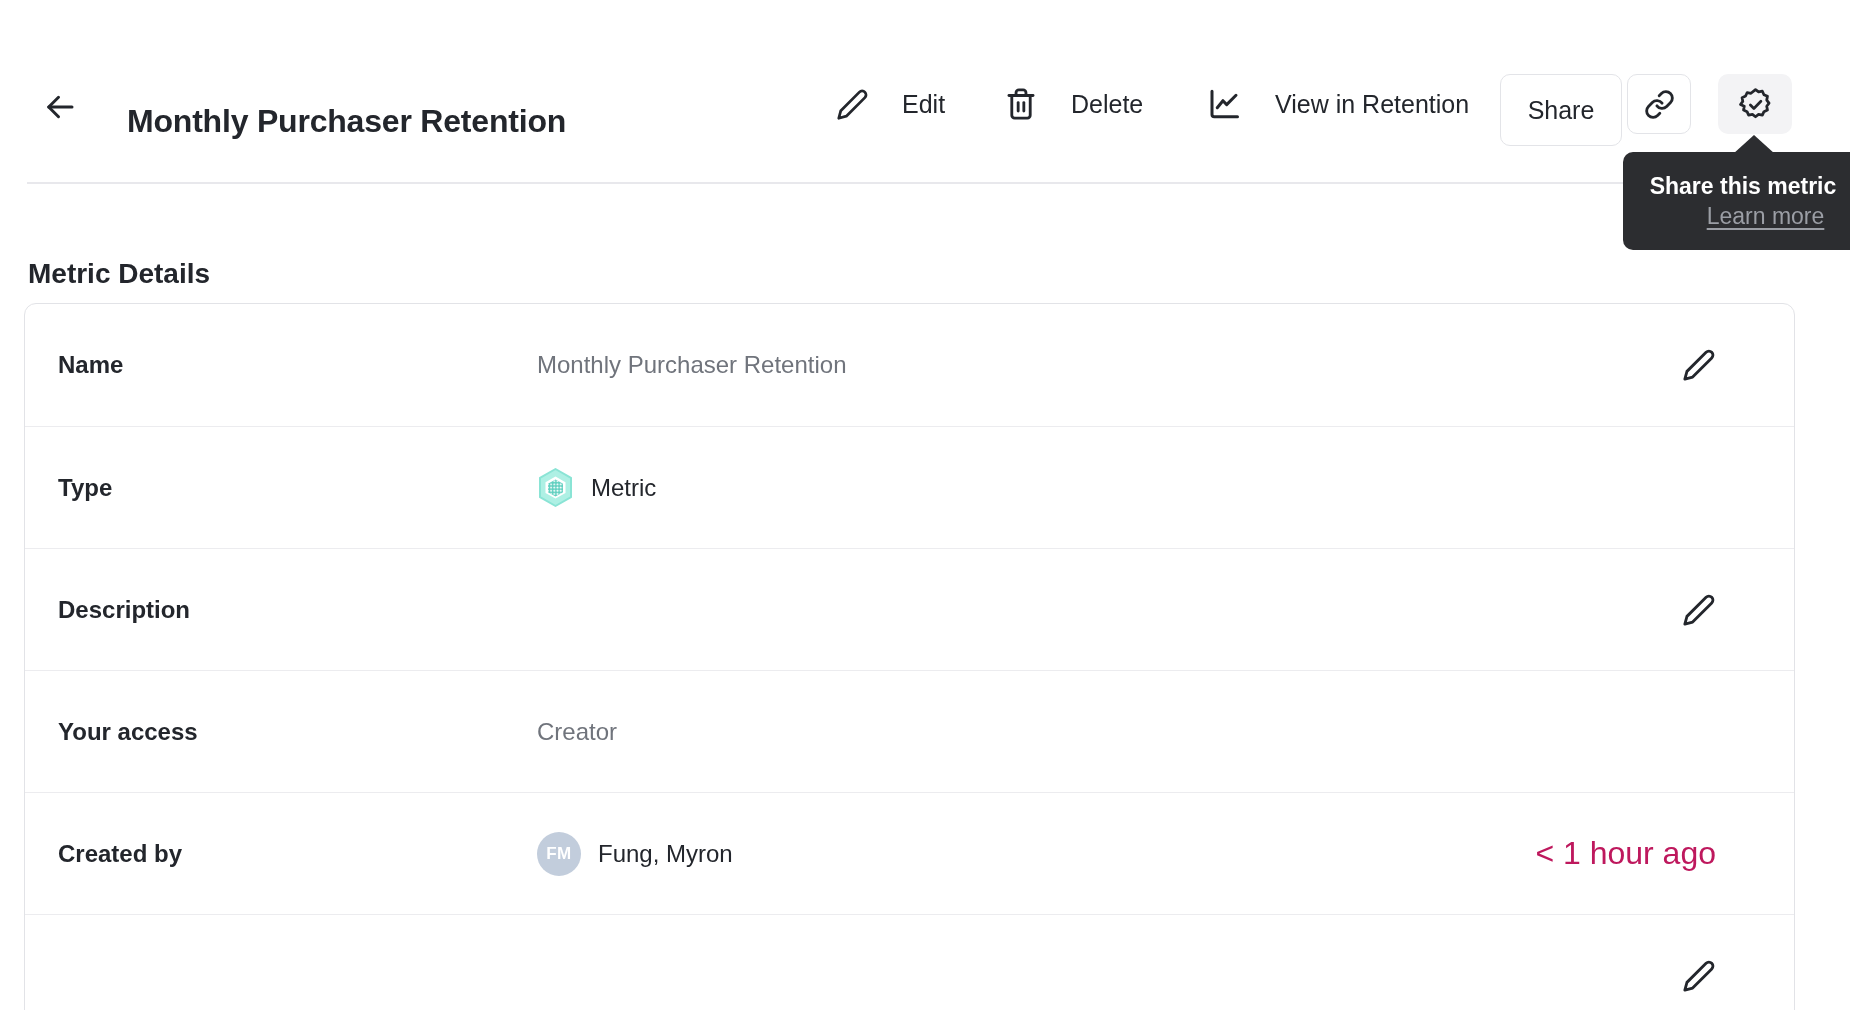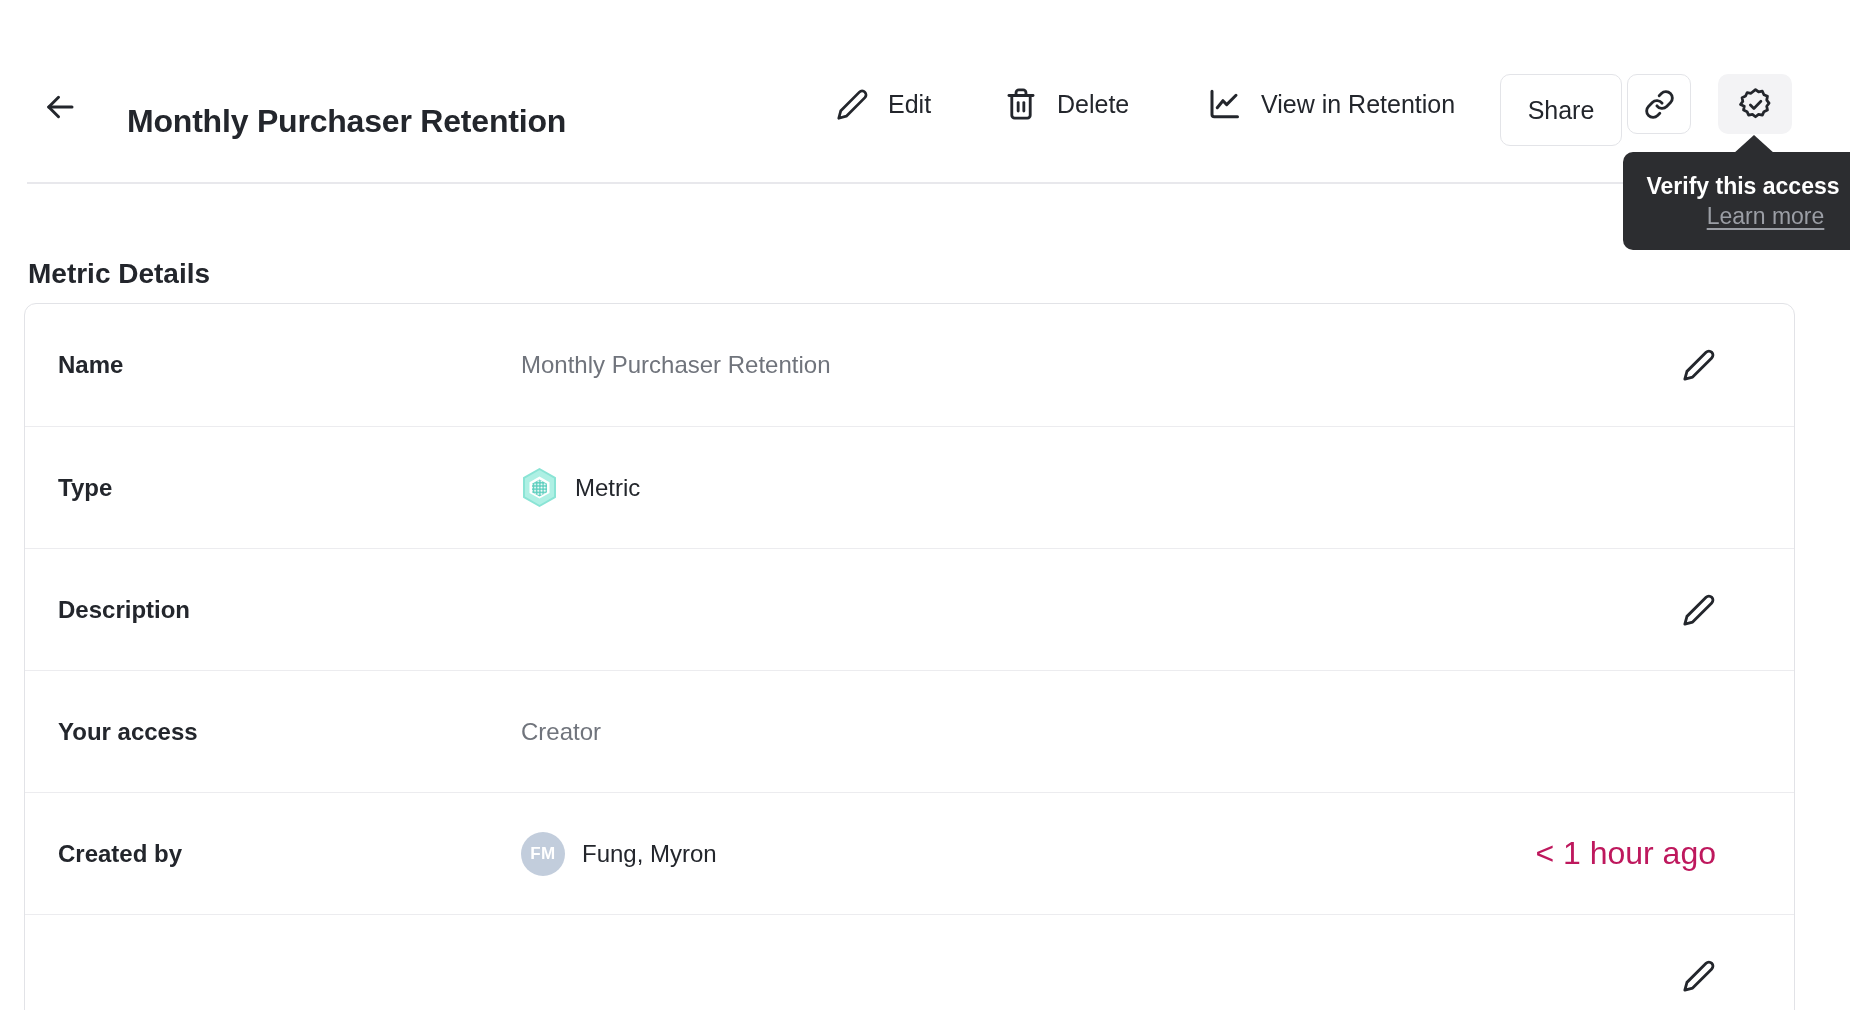--- a/index.html
+++ b/index.html
@@ -10,21 +10,21 @@
     color:#23262c;
     -webkit-font-smoothing:antialiased;
   }
   .abs{position:absolute;}
   svg{display:block;}
 
   
   .back-btn{left:39px;top:86px;width:42px;height:42px;display:flex;align-items:center;justify-content:center;cursor:pointer;background:none;border:none;padding:0;}
   .page-title{left:127px;top:82px;font-size:32px;font-weight:700;letter-spacing:-0.2px;color:#23262c;white-space:nowrap;}
 
-  .hdr-action{top:76px;height:56px;display:flex;align-items:center;gap:19px;cursor:pointer;font-size:25px;font-weight:500;color:#23262c;white-space:nowrap;}
+  .hdr-action{top:76px;height:56px;display:flex;align-items:center;gap:33px;cursor:pointer;font-size:25px;font-weight:500;color:#23262c;white-space:nowrap;}
   .hdr-action-edit{left:836px;}
   .hdr-action-delete{left:1004px;}
   .hdr-action-insights{left:1206px;}
 
   .btn-share{left:1500px;top:74px;width:122px;height:72px;background:#fff;border:1.5px solid #e3e4e8;border-radius:10px;
     display:flex;align-items:center;justify-content:center;font-size:25px;font-weight:500;color:#23262c;cursor:pointer;font-family:inherit;}
   .btn-copylink{left:1627px;top:74px;width:64px;height:60px;background:#fff;border:1.5px solid #e3e4e8;border-radius:10px;
     display:flex;align-items:center;justify-content:center;cursor:pointer;}
   .btn-verify{left:1718px;top:74px;width:74px;height:60px;background:#f3f3f5;border:none;border-radius:10px;
     display:flex;align-items:center;justify-content:center;cursor:pointer;}
@@ -36,21 +36,21 @@
     border-left:21px solid transparent;border-right:21px solid transparent;border-bottom:19px solid #2c2d30;}
   .tooltip-title{color:#ffffff;font-size:23px;font-weight:600;white-space:nowrap;}
   .tooltip-link{color:#9b9ea5;font-size:23px;text-decoration:underline;text-underline-offset:4px;cursor:pointer;white-space:nowrap;margin-left:45px;}
 
   .page-divider{left:27px;top:182px;width:1796px;height:1.5px;background:#e8e8ec;}
 
   .section-title{left:28px;top:230px;font-size:28px;font-weight:700;color:#23262c;margin-top:28px;}
 
   
   .card{left:24px;top:303px;width:1771px;background:#fff;border:1.5px solid #e2e3e7;border-radius:12px;box-sizing:border-box;}
-  .row{height:122px;display:flex;align-items:center;padding:0 78px 0 33px;border-top:1.5px solid #ececef;box-sizing:border-box;}
+  .row{height:122px;display:flex;align-items:center;padding:0 78px 0 33px;border-top:1.5px solid #ececef;box-sizing:border-box;gap:16px;}
   .row:first-child{border-top:none;}
   .row-label{width:463px;flex:none;font-size:24px;font-weight:600;color:#23262c;}
   .row-value{flex:1;display:flex;align-items:center;gap:17px;font-size:24px;color:#70747c;min-width:0;}
   .row-value .dark{color:#23262c;}
   .row-trailing{flex:none;display:flex;align-items:center;}
   .row-meta{font-size:32px;color:#be185d;white-space:nowrap;text-align:right;}
   .icon-btn{background:none;border:none;padding:0;cursor:pointer;display:flex;align-items:center;justify-content:center;}
 
   .avatar{width:44px;height:44px;border-radius:50%;background:#c2cddc;color:#fff;font-size:17px;font-weight:700;letter-spacing:0.5px;
     display:flex;align-items:center;justify-content:center;flex:none;}
@@ -117,21 +117,21 @@
   <span>
     <svg width="35" height="35" viewBox="0 0 24 24" fill="none" stroke="#23262c" stroke-width="1.9" stroke-linecap="round" stroke-linejoin="round">
       <path d="M12 1.8l2.1 1.6 2.6-.5 1.1 2.4 2.4 1.1-.5 2.6 1.6 2.1-1.6 2.1.5 2.6-2.4 1.1-1.1 2.4-2.6-.5-2.1 1.6-2.1-1.6-2.6.5-1.1-2.4-2.4-1.1.5-2.6L1.7 12l1.6-2.1-.5-2.6 2.4-1.1 1.1-2.4 2.6.5z"></path>
       <path d="M8.5 12.3l2.4 2.4 4.8-4.9"></path>
     </svg>
   </span>
 </button>
 
 <div class="abs tooltip-arrow"></div>
 <div class="abs tooltip">
-  <div class="tooltip-title">Verify this access</div>
+  <div class="tooltip-title">Share this metric</div>
   <div class="tooltip-link">Learn more</div>
 </div>
 
 <div class="abs page-divider"></div>
 
 <h2 class="abs section-title">Metric Details</h2>
 
 <div class="abs card">
 
   <div class="row">

